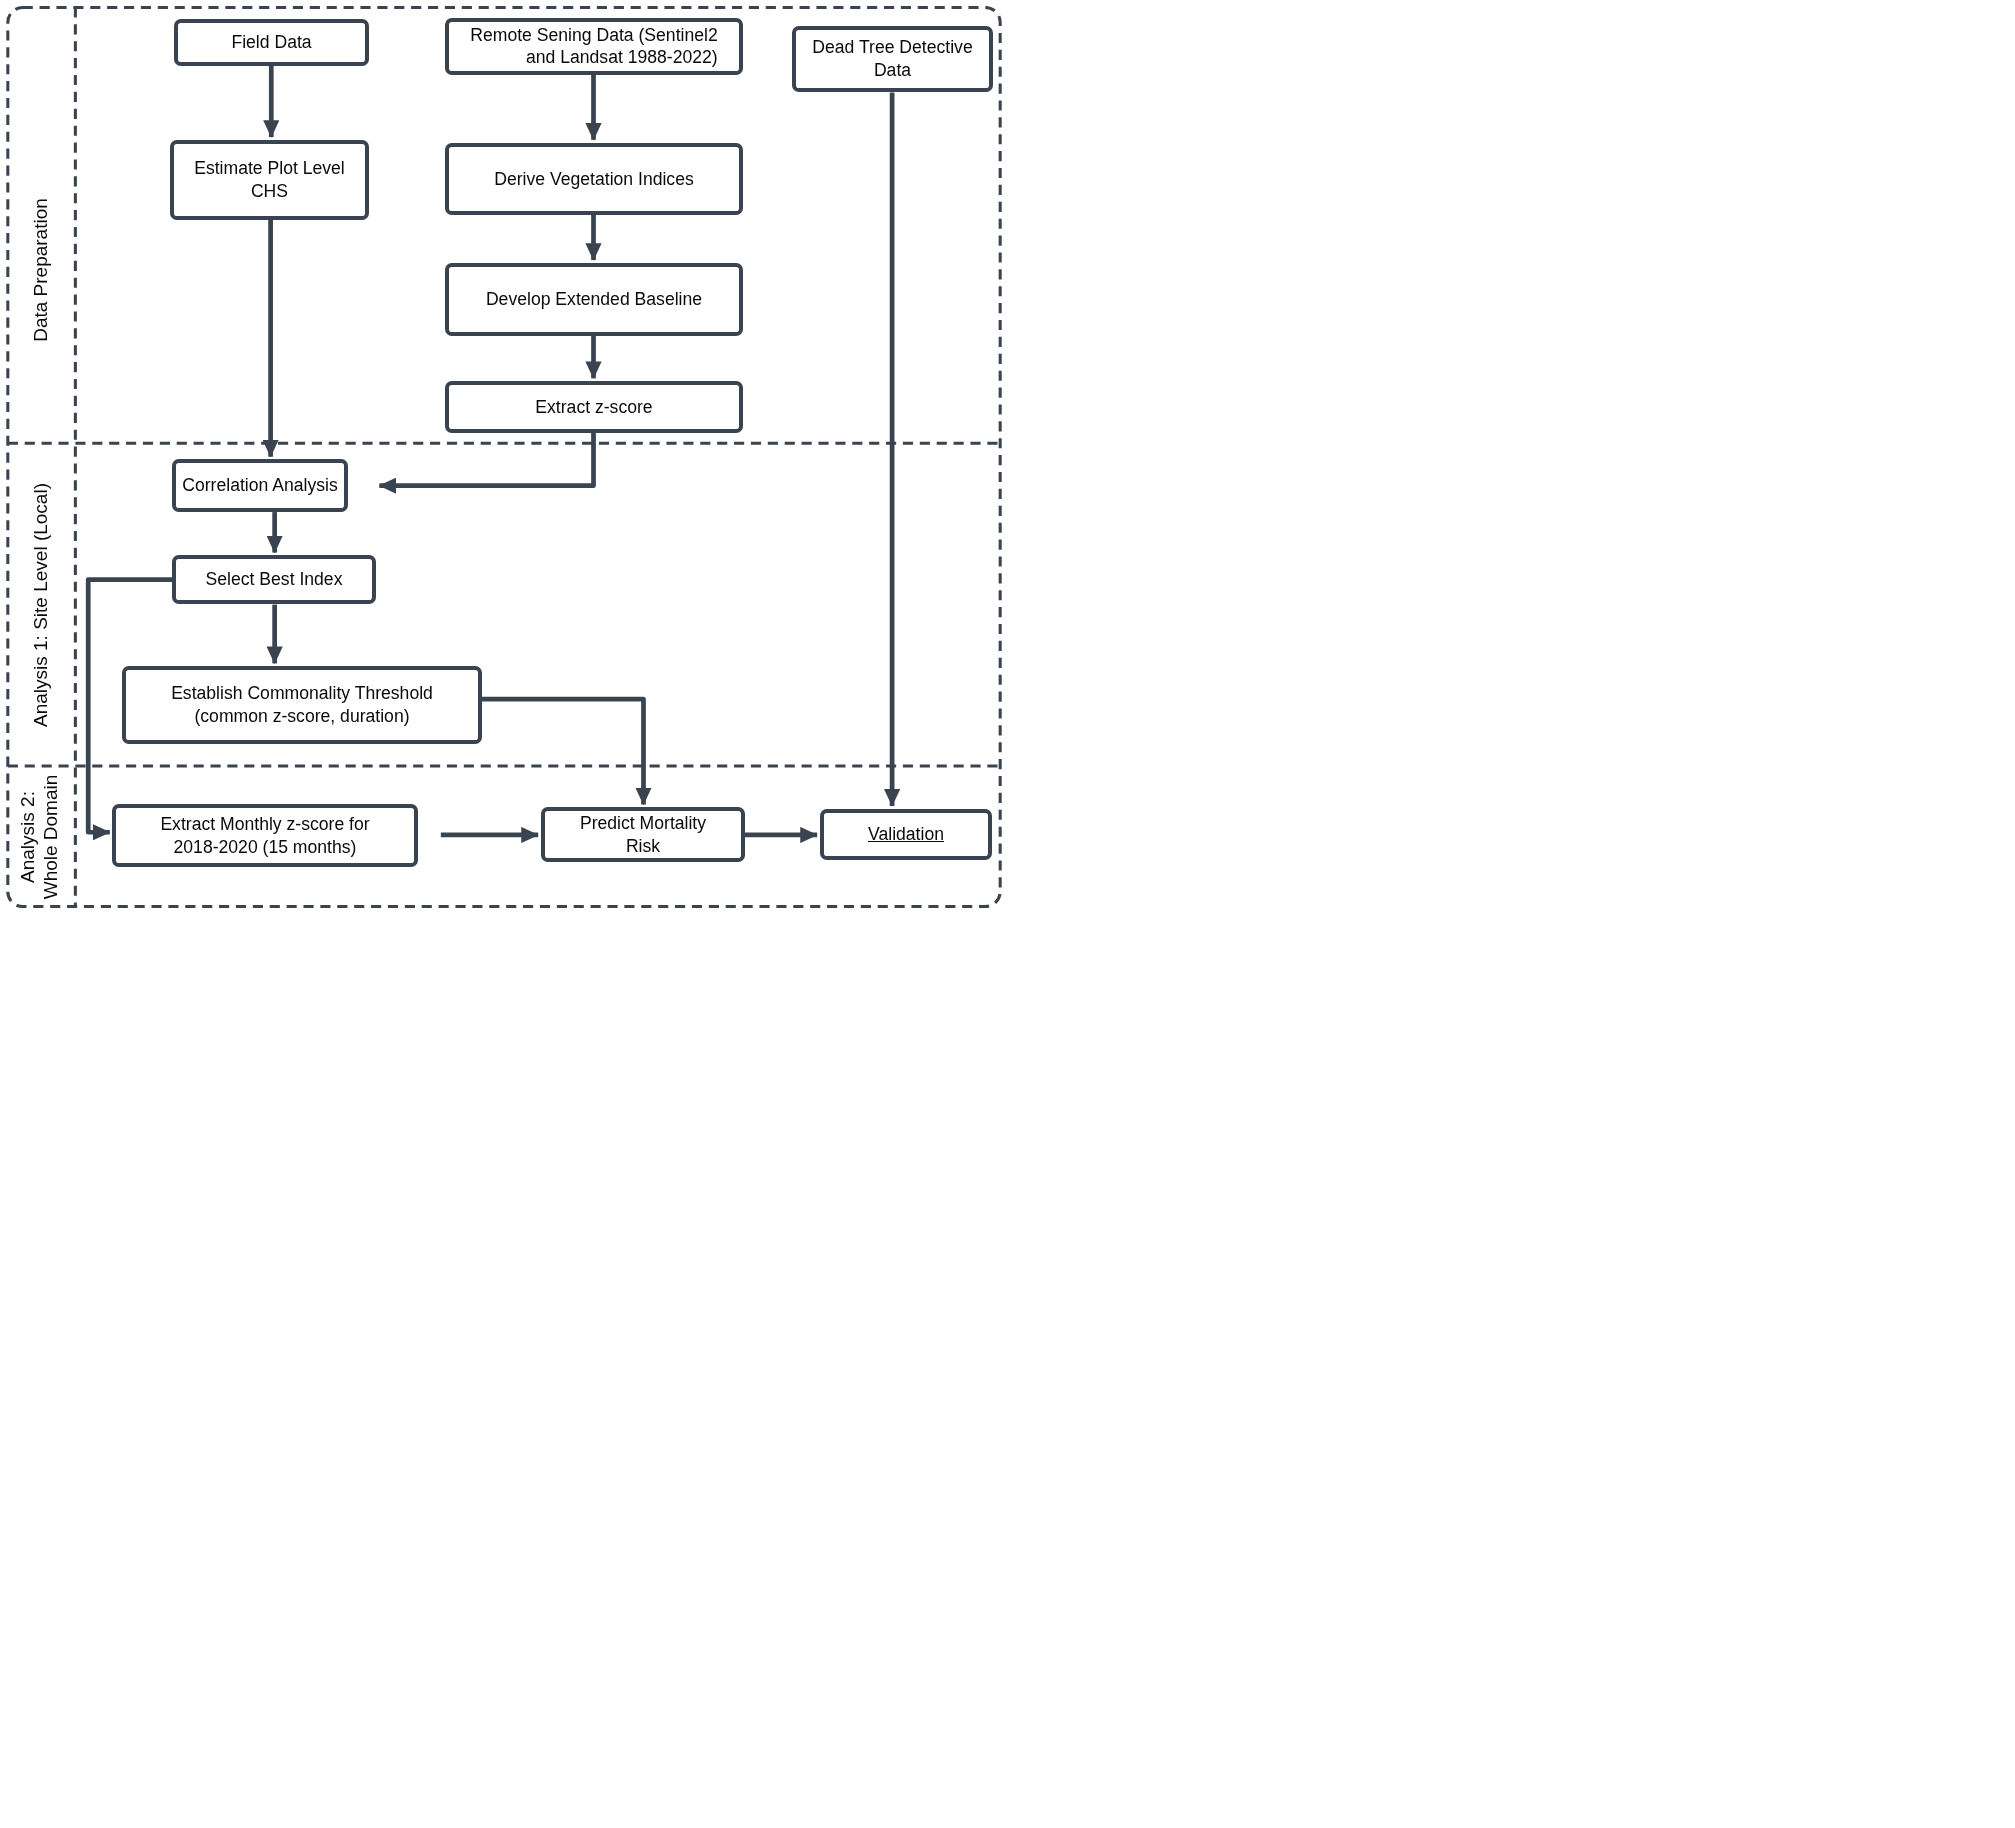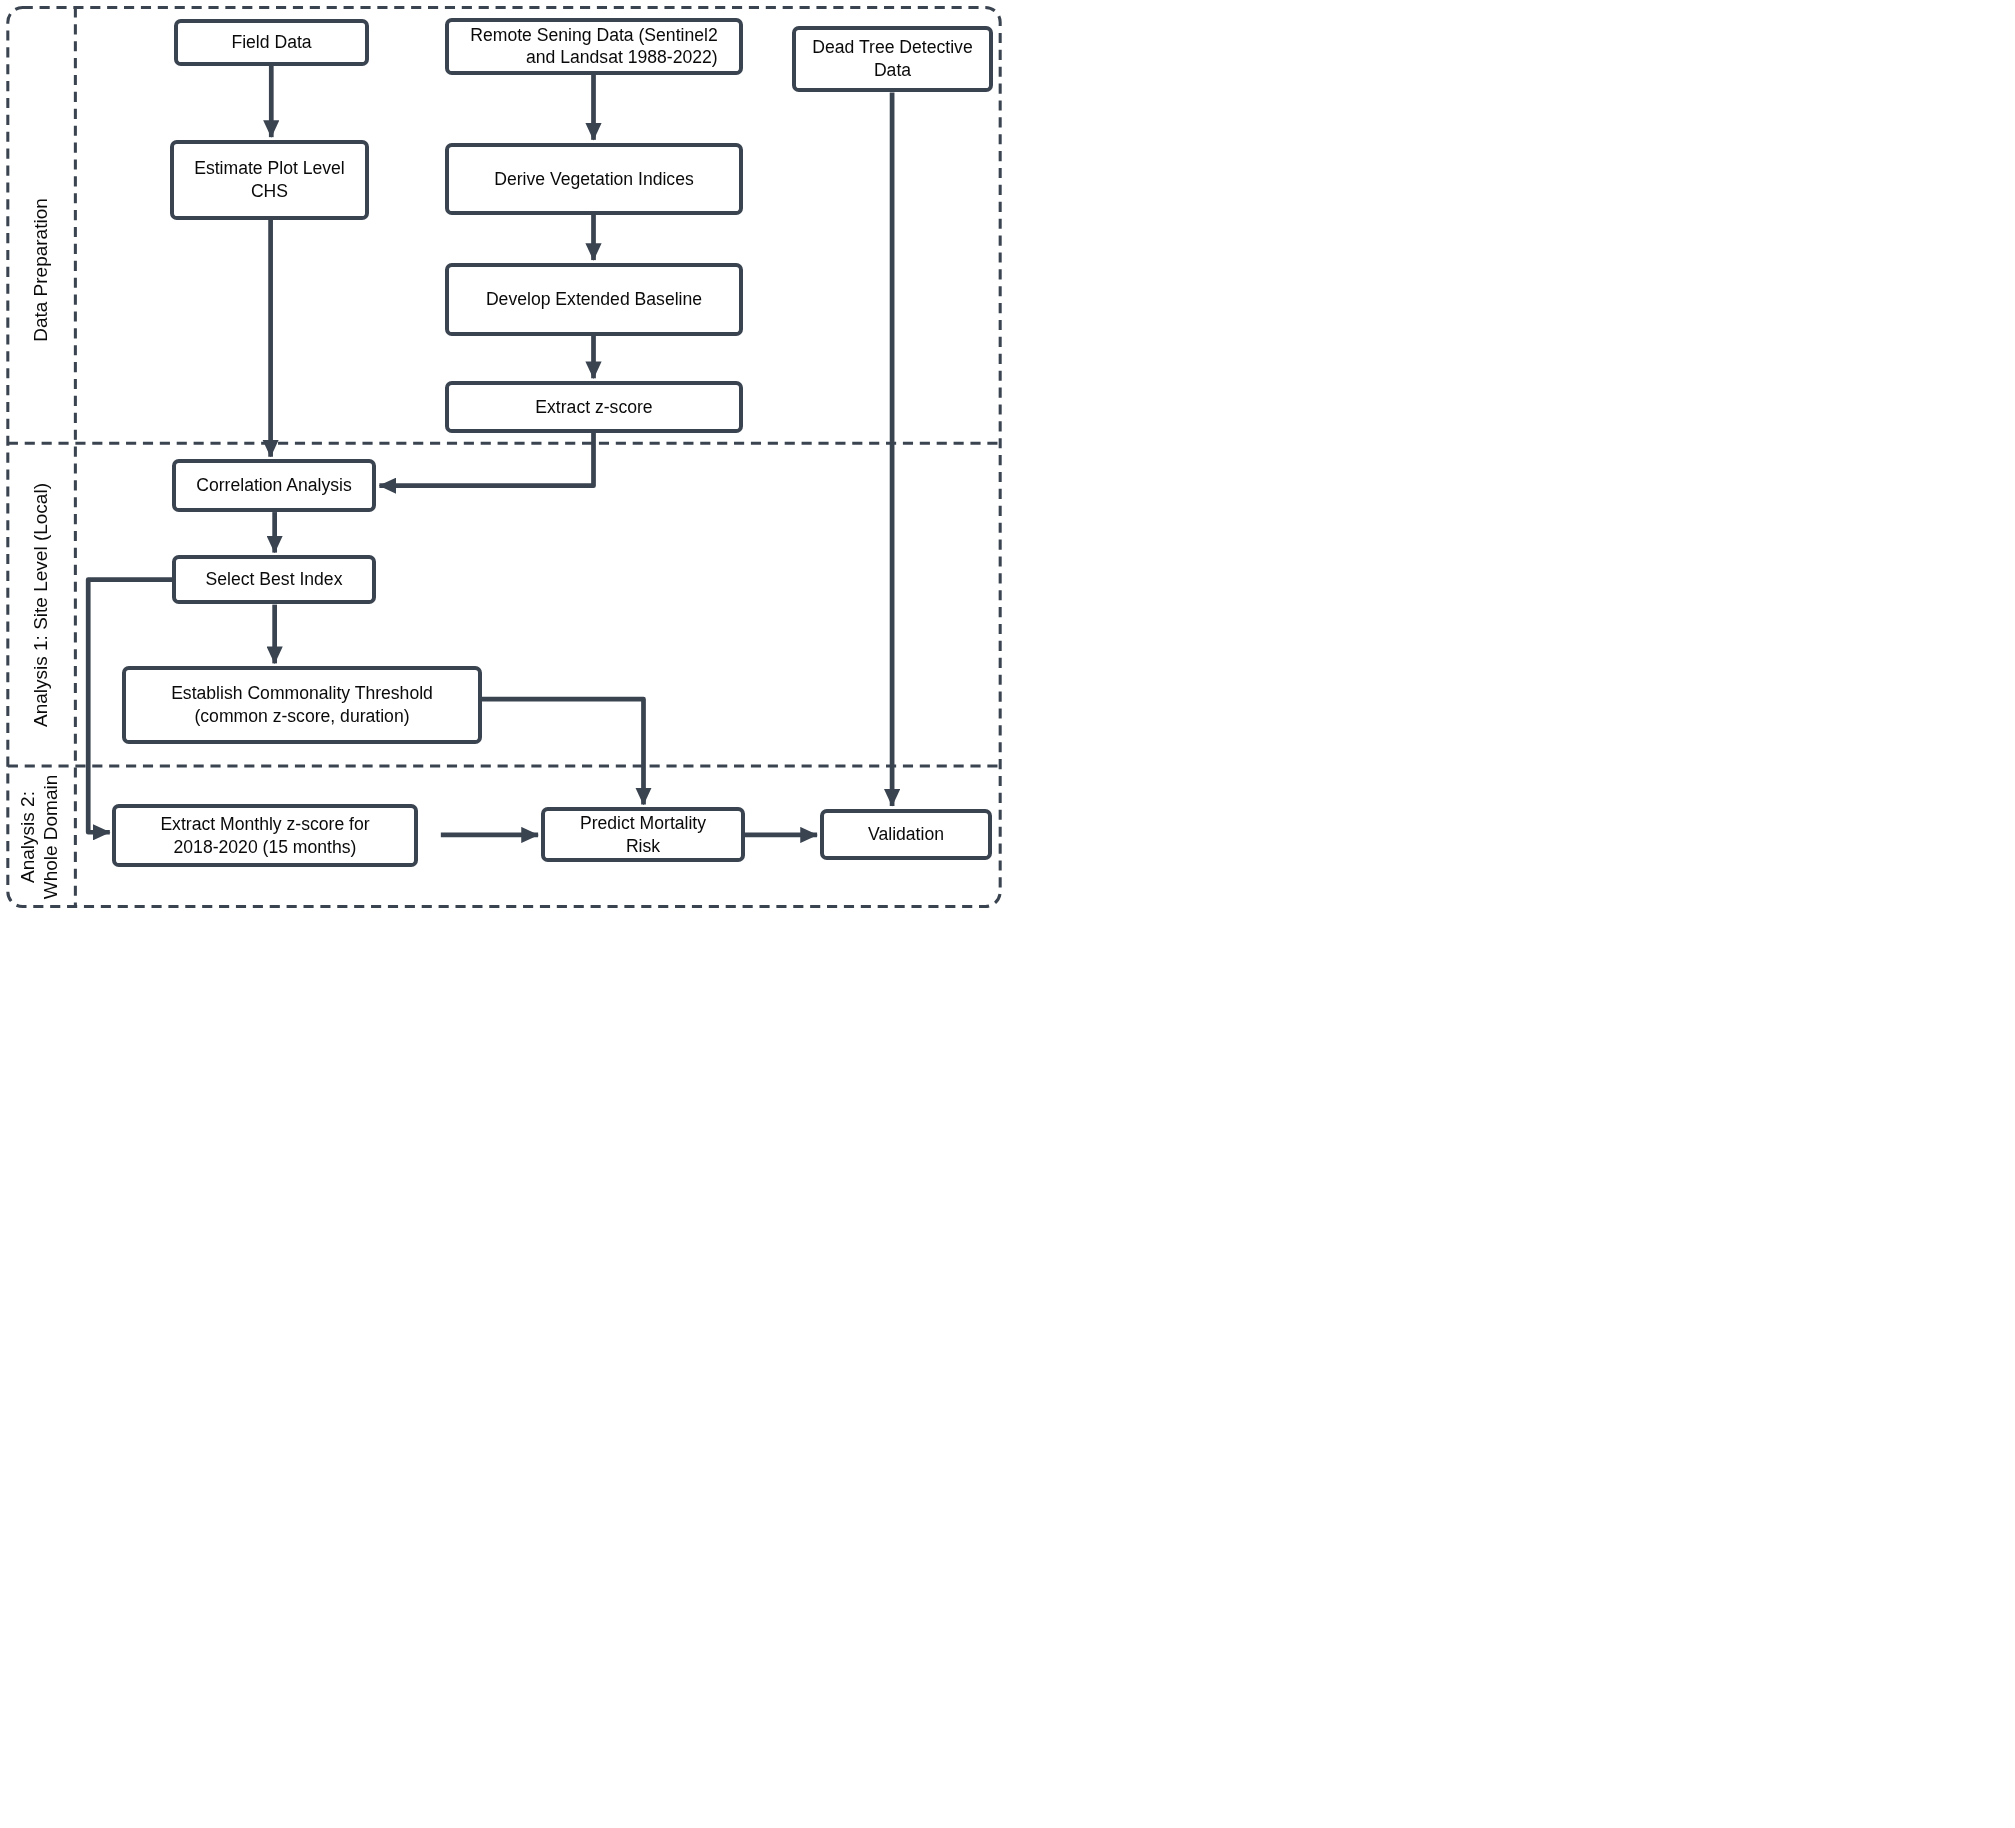--- a/index.html
+++ b/index.html
@@ -67,29 +67,29 @@
 
   <div class="node" style="left:170px;top:140px;width:199px;height:80px;">Estimate Plot Level
 CHS</div>
 
   <div class="node" style="left:445px;top:263px;width:298px;height:73px;">Develop Extended Baseline</div>
 
   <div class="node" style="left:445px;top:143px;width:298px;height:72px;">Derive Vegetation Indices</div>
 
   <div class="node" style="left:445px;top:381px;width:298px;height:52px;">Extract z-score</div>
 
-  <div class="node" style="left:172px;top:459px;width:204px;height:53px;">Correlation Analysis</div>
+  <div class="node" style="left:172px;top:459px;width:176px;height:53px;">Correlation Analysis</div>
 
   <div class="node" style="left:172px;top:555px;width:204px;height:49px;">Select Best Index</div>
 
   <div class="node" style="left:122px;top:666px;width:360px;height:78px;">Establish Commonality Threshold
 (common z-score, duration)</div>
 
   <div class="node" style="left:112px;top:804px;width:306px;height:63px;">Extract Monthly z-score for
 2018-2020 (15 months)</div>
 
   <div class="node" style="left:541px;top:807px;width:204px;height:55px;">Predict Mortality
 Risk</div>
 
-  <div class="node" style="left:820px;top:809px;width:172px;height:51px;">Validation</div>
+  <div class="node" style="left:820px;top:809px;width:172px;height:51px;text-decoration:underline;">Validation</div>
 
 </div>
 
 
 </body></html>

